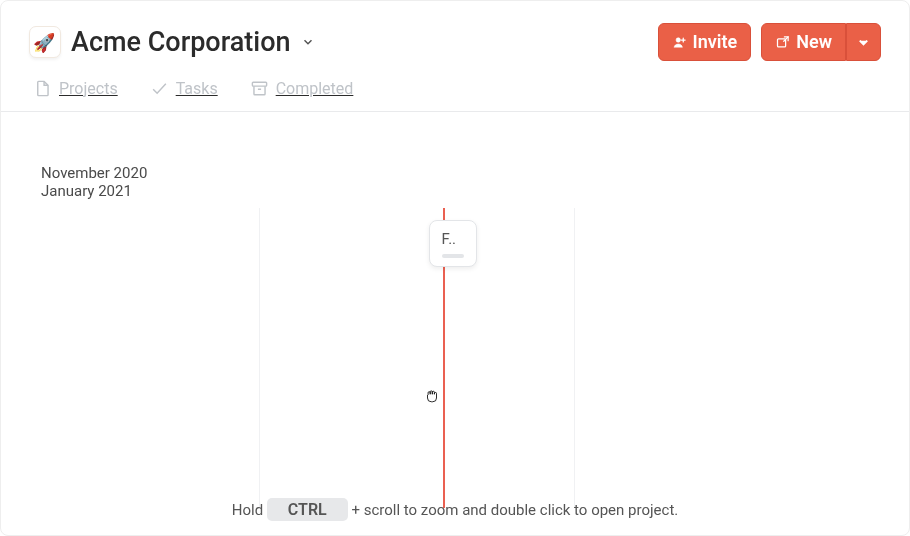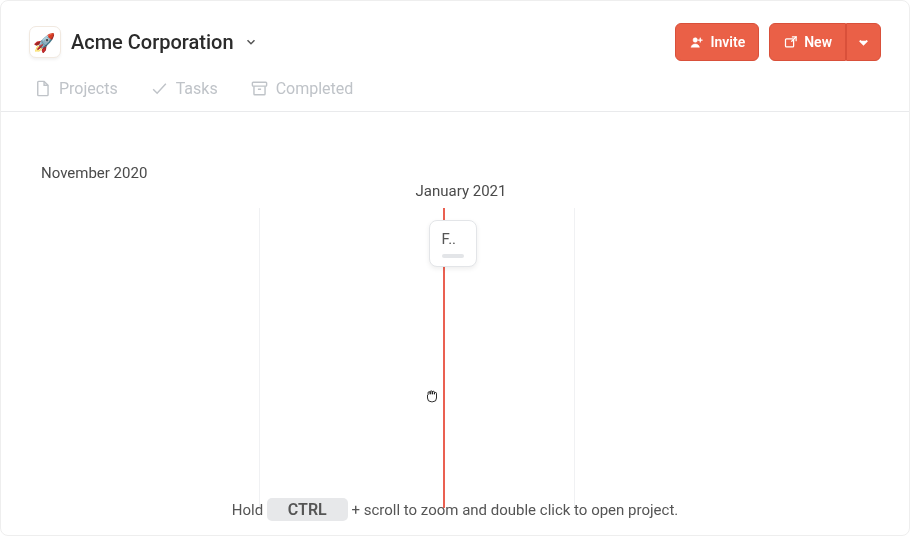--- a/index.html
+++ b/index.html
@@ -21,36 +21,36 @@
     display:flex;align-items:center;justify-content:space-between;
     padding:22px 28px 0 28px;
   }
   .ws{display:flex;align-items:center;gap:10px;cursor:pointer}
   .ws .logo{
     width:30px;height:30px;border-radius:7px;
     background:#fff;border:1px solid #f1e9e0;
     display:flex;align-items:center;justify-content:center;font-size:18px;
     box-shadow:0 2px 3px rgba(0,0,0,0.05);
   }
-  .ws .name{font-size:20px;font-weight:500}
+  .ws .name{font-size:27px;font-weight:500}
   .ws svg{width:14px;height:14px;stroke:#555}
   .actions{display:flex;align-items:stretch;gap:10px}
   .btn{
     display:flex;align-items:center;gap:6px;
-    background:var(--accent);color:#fff;font-weight:600;font-size:14px;
+    background:var(--accent);color:#fff;font-weight:600;font-size:18px;
     border:1px solid #d9503a;border-radius:6px;
     padding:0 13px;height:36px;line-height:36px;cursor:pointer;
   }
   .btn svg{width:15px;height:15px;stroke:#fff;fill:#fff}
   .btn-split{display:flex}
   .btn-split .btn:first-child{border-top-right-radius:0;border-bottom-right-radius:0}
   .btn-split .btn.caret{border-top-left-radius:0;border-bottom-left-radius:0;padding:0 9px;border-left:1px solid #d9503a}
   .tabs{
     display:flex;align-items:flex-end;gap:24px;
-    padding:18px 28px 0 28px;border-bottom:1px solid var(--border);
+    padding:18px 28px 0 28px;border-bottom:1px solid var(--border);text-decoration:underline;
   }
   .tab{
     display:flex;align-items:center;gap:7px;
     padding:0 4px 12px 4px;cursor:pointer;
     color:var(--muted);font-size:16px;
     border-bottom:2px solid transparent;margin-bottom:-1px;
   }
   .tab.active{color:var(--text);border-bottom-color:var(--text)}
   .tab svg{width:19px;height:19px;stroke:currentColor;fill:none;stroke-width:1.8}
   .timeline-head{
@@ -141,21 +141,21 @@
         <rect x="3" y="4" width="18" height="5" rx="1"></rect>
         <path d="M5 9v10a1 1 0 0 0 1 1h12a1 1 0 0 0 1-1V9"></path>
         <line x1="10" y1="13" x2="14" y2="13"></line>
       </svg>
     <span>Completed</span>
   </div>
 </div>
 
 <div class="timeline-head">
   <div>November 2020</div>
-  <div style="text-align:center">January 2021</div>
+  <div style="">January 2021</div>
 </div>
 
 <div class="board">
   <div class="grid" style="left:27%"></div>
   <div class="grid" style="left:64%"></div>
   <div class="today-line" style="left:48.6%"></div>
 
   <div class="card" style="left:46.9%;top:12px">
     <span>F..</span>
     <div class="bar"></div>

